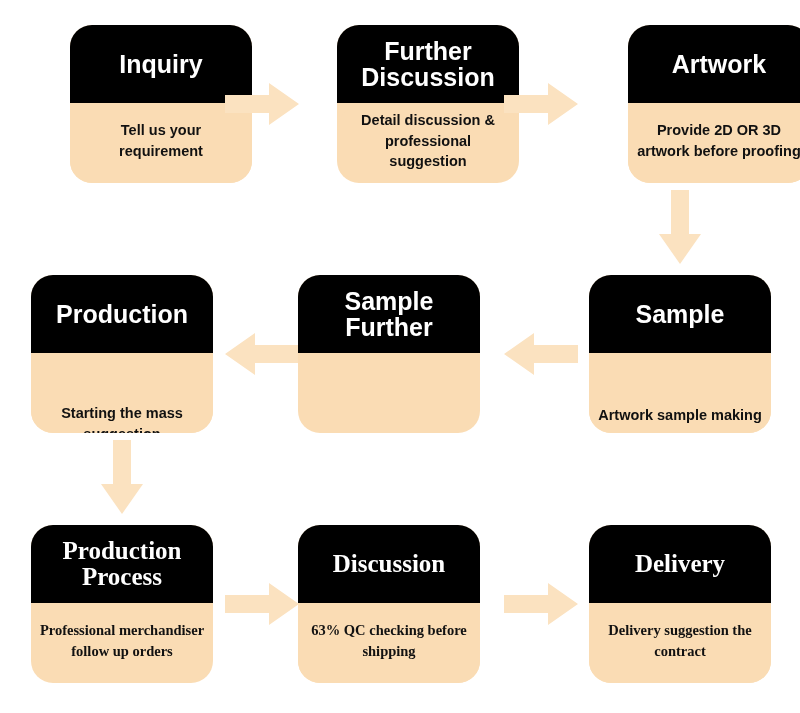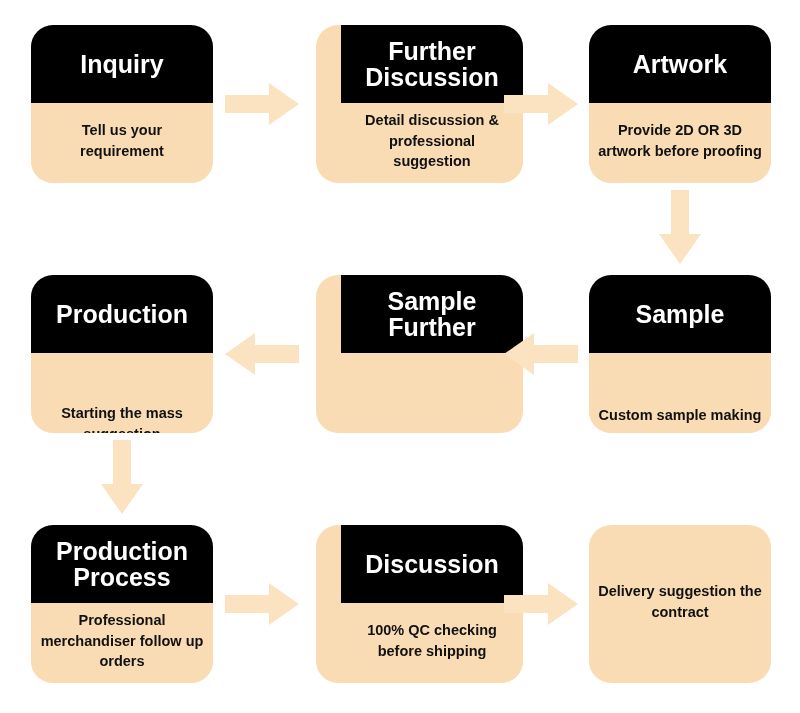--- a/index.html
+++ b/index.html
@@ -58,30 +58,30 @@
     font-size: 14.5px;
     font-weight: bold;
     line-height: 1.42;
     text-align: center;
     display: flex;
     align-items: center;
     justify-content: center;
     box-sizing: border-box;
     padding: 2px 8px 6px 8px;
   }
-  .card.h2 .card-body { align-items: center; }
+  .card.h2 .card-body { align-items: center; border-radius: 29px; }
 
   
   .c-col1 { left: 31px; }
-  .c-col2 { left: 316px; padding-left: 25px; }
+  .c-col2 { left: 298px; }
   .c-col3 { left: 589px; }
 
-  .c-row1 { top: 25px; }
+  .c-row1 { top: 25px; margin-left: 39px; }
   .c-row2 { top: 275px; gap: 48px; }
-  .c-row3 { top: 525px; }
+  .c-row3 { top: 525px; font-family: Liberation Serif, serif; }
 
   
   .arrow {
     position: absolute;
   }
   .arrow svg { display: block; }
 
   .arrow-h { width: 74px; height: 46px; }
   .arrow-v { width: 46px; height: 74px; }
 
@@ -151,21 +151,21 @@
   </div>
 
   <div class="arrow arrow-h ah-r2-b">
     <svg width="74" height="46" viewBox="0 0 74 46" aria-hidden="true">
       <polygon points="74,14 30,14 30,2 0,23 30,44 30,32 74,32" fill="#fbe2c0"></polygon>
     </svg>
   </div>
 
   <div class="card h1 c-col3 c-row2">
     <div class="card-header">Sample</div>
-    <div class="card-body">Custom sample making</div>
+    <div class="card-body">Artwork sample making</div>
   </div>
 
   <div class="arrow arrow-v av-left">
     <svg width="46" height="74" viewBox="0 0 46 74" aria-hidden="true">
       <polygon points="14,0 32,0 32,44 44,44 23,74 2,44 14,44" fill="#fbe2c0"></polygon>
     </svg>
   </div>
 
   <div class="card h2 c-col1 c-row3">
     <div class="card-header">Production Process</div>
@@ -173,26 +173,27 @@
   </div>
 
   <div class="arrow arrow-h ah-r3-a">
     <svg width="74" height="46" viewBox="0 0 74 46" aria-hidden="true">
       <polygon points="0,14 44,14 44,2 74,23 44,44 44,32 0,32" fill="#fbe2c0"></polygon>
     </svg>
   </div>
 
   <div class="card h1 c-col2 c-row3">
     <div class="card-header">Discussion</div>
-    <div class="card-body">100% QC checking before shipping</div>
+    <div class="card-body">63% QC checking before shipping</div>
   </div>
 
   <div class="arrow arrow-h ah-r3-b">
     <svg width="74" height="46" viewBox="0 0 74 46" aria-hidden="true">
       <polygon points="0,14 44,14 44,2 74,23 44,44 44,32 0,32" fill="#fbe2c0"></polygon>
     </svg>
   </div>
 
   <div class="card h1 c-col3 c-row3">
+    <div class="card-header">Delivery</div>
     <div class="card-body">Delivery suggestion the contract</div>
   </div>
 
 </div>
 
 </body></html>

